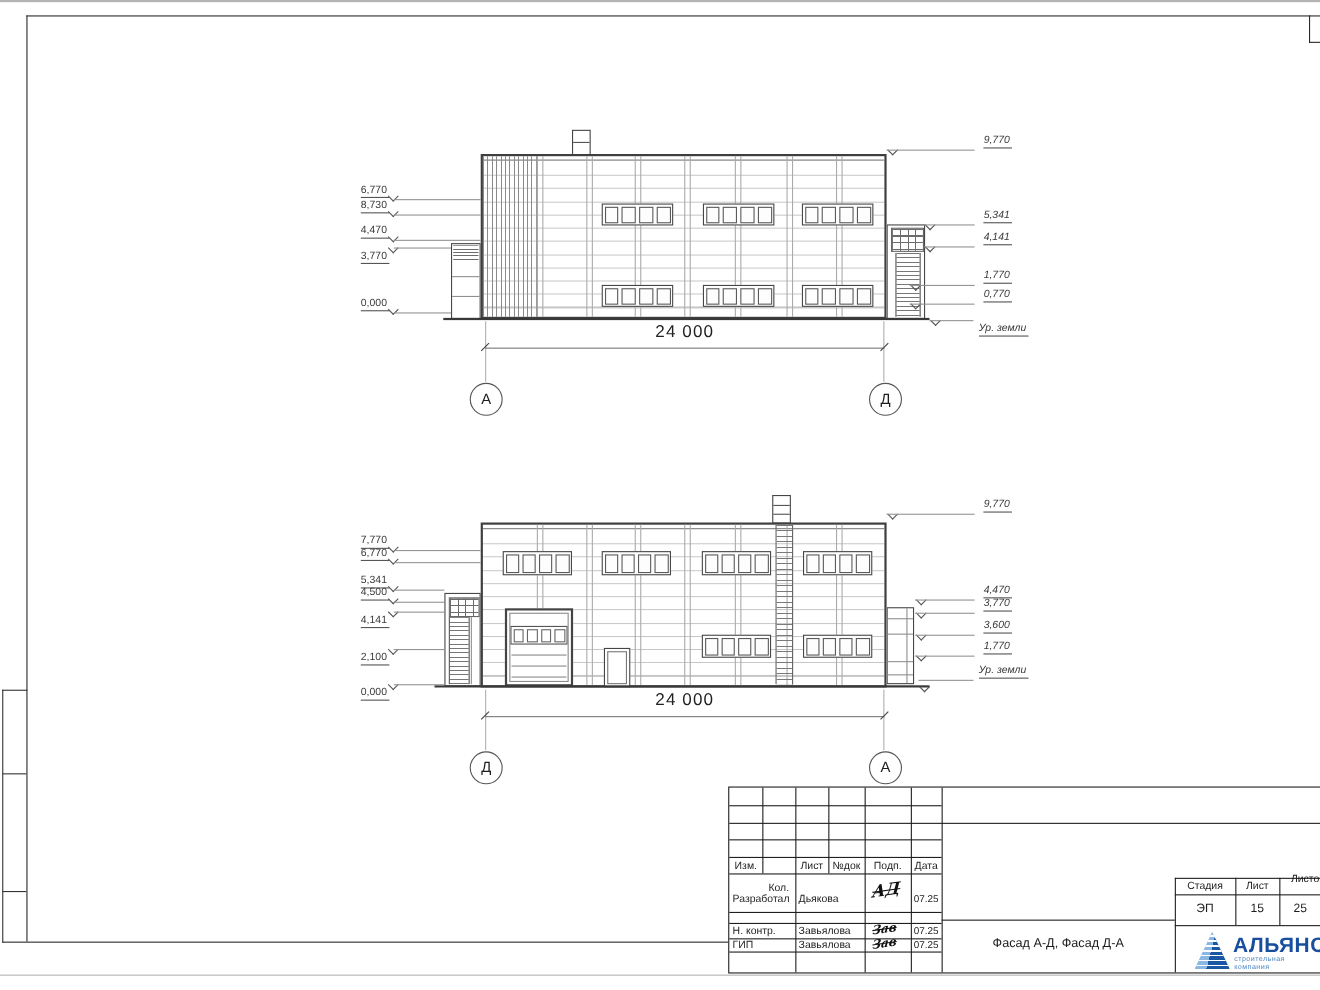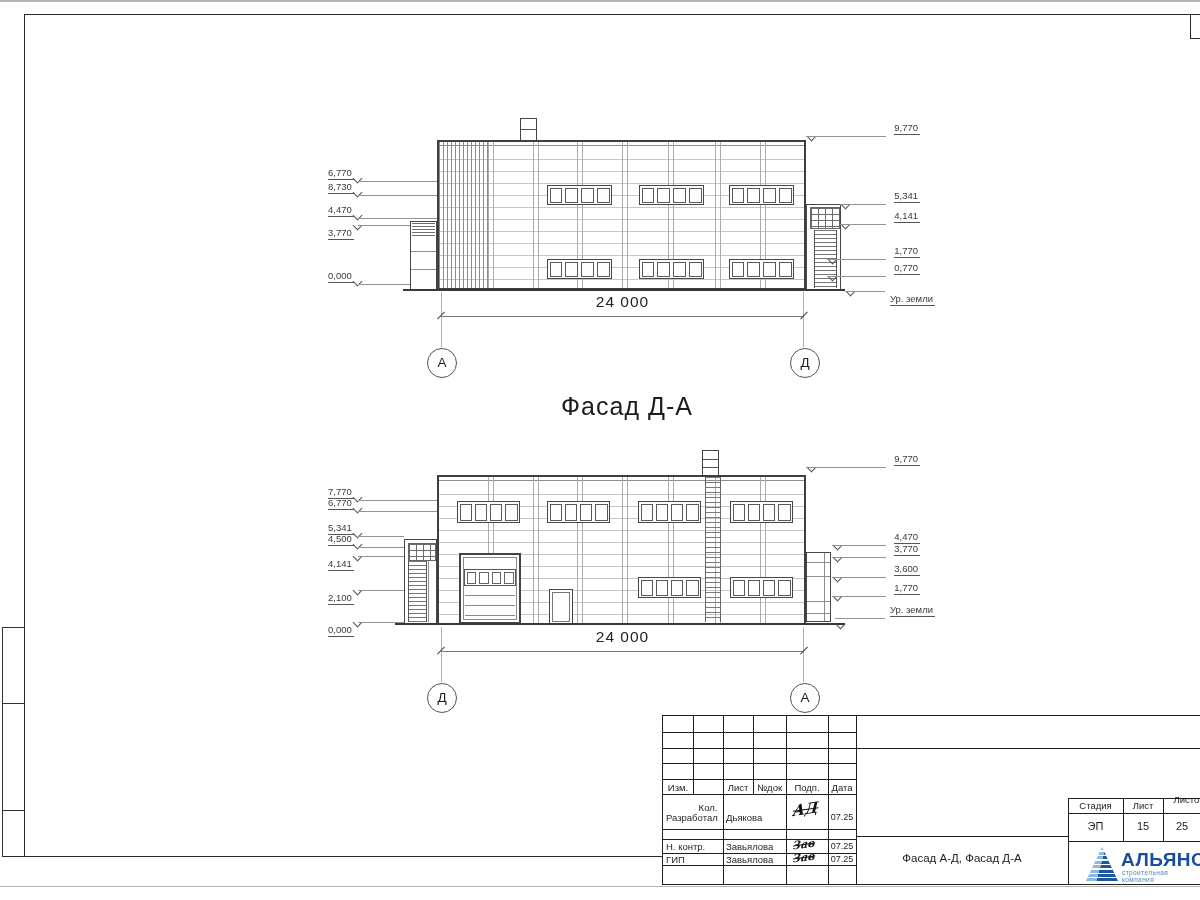--- a/index.html
+++ b/index.html
@@ -41,21 +41,21 @@
   .pdoor::before{content:"";position:absolute;inset:2px;border:1px solid #777;}
   
   .vtitle{position:absolute;width:360px;left:447px;text-align:center;font-size:25px;
           letter-spacing:1px;color:#1c1c1c;}
   
   .elev{position:absolute;height:16px;font-size:9.5px;line-height:10px;color:#3a3a3a;white-space:nowrap;}
   .elev .t{position:absolute;left:0;top:0;border-bottom:1px solid #555;padding:0 2px 1px 0;}
   .elev .ln{position:absolute;top:13px;left:30px;right:0;border-top:1px solid #949494;}
   .elev .tick{position:absolute;left:26px;top:7px;width:6px;height:6px;border-right:1px solid #555;
               border-bottom:1px solid #555;transform:rotate(45deg);}
-  .elev.r .t{left:auto;right:0;}
+  .elev.r .t{left:auto;right:0;font-style:italic;}
   .elev.r .ln{left:0;right:34px;}
   .elev.r .tick{left:2px;top:10px;}
   .elev.below .ln{top:0;}
   .elev.below .t{top:3px;}
   .elev.below .tick{top:-3px;}
   .elev.r.below .ln{top:0;}
   .elev.r.below .tick{left:2px;top:-3px;}
   .elev.wide .ln{right:50px;}
   
   .dimgrp{position:absolute;}
@@ -222,21 +222,20 @@
     <i class="ext" style="left:0;"></i>
       <i class="ext" style="left:362px;"></i>
     <i class="dl"></i>
     <i class="tk" style="left:-5px;"></i>
       <i class="tk" style="right:-5px;"></i>
     <span class="dt">24 000</span>
   </div>
   <div class="axis" style="left:427px;top:348px;"><span>А</span></div>
   <div class="axis" style="left:790px;top:348px;"><span>Д</span></div>
 
-  <div class="vtitle" style="top:392px;">Фасад Д-А</div>
 
   <div class="hatch" style="left:702px;top:450px;width:17px;height:26px;">
       <i style="top:8px;"></i>
       <i style="top:16px;"></i>
     </div>
 
   <div class="bldg" style="left:437px;top:475px;width:369px;height:150px;">
     <div class="cj" style="left:49px;"></div>
     <div class="cj" style="left:94px;"></div>
     <div class="cj" style="left:138px;"></div>

